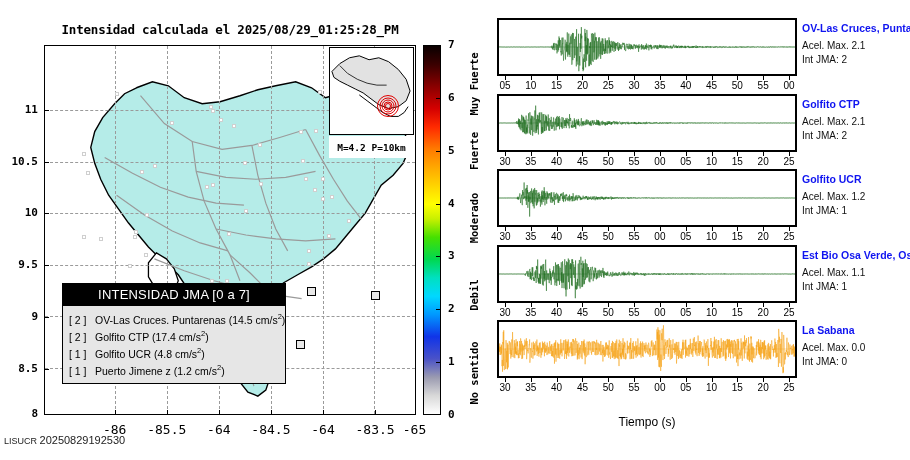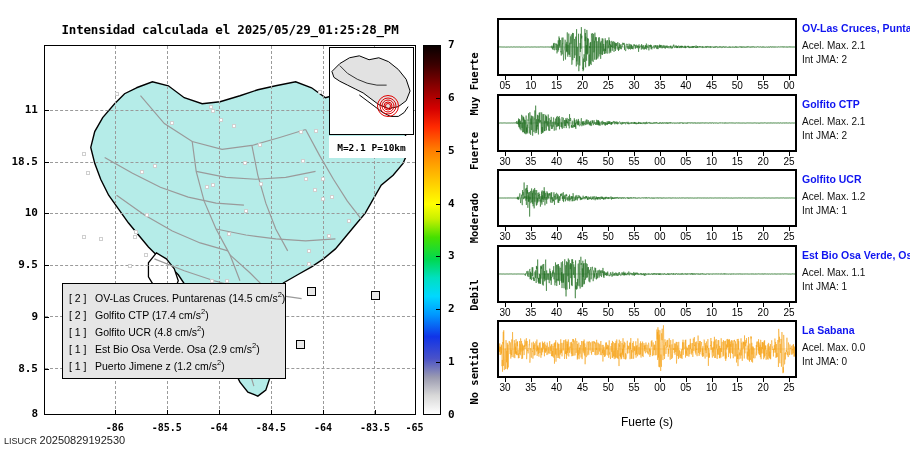--- a/index.html
+++ b/index.html
@@ -17,21 +17,21 @@
   #map-landmass{position:absolute;left:0;top:0;width:100%;height:100%;}
   .gridline-v{position:absolute;top:0;bottom:0;width:0;border-left:1px dashed #9a9a9a;}
   .gridline-h{position:absolute;left:0;right:0;height:0;border-top:1px dashed #9a9a9a;}
 
   .yt{position:absolute;right:0;width:36px;text-align:right;
       font-family:"DejaVu Sans Mono","Liberation Mono",monospace;
       font-size:11px;font-weight:bold;transform:translateY(-7px);}
   .ytick{position:absolute;left:0;width:5px;height:0;border-top:1.5px solid #000;}
   .xt{position:absolute;top:0;width:60px;text-align:center;
       font-family:"DejaVu Sans Mono","Liberation Mono",monospace;
-      font-size:10px;font-weight:bold;}
+      font-size:13px;font-weight:normal;}
   .xtick{position:absolute;top:0;width:0;height:5px;border-left:1.5px solid #000;}
 
   
   .stsq{position:absolute;box-sizing:border-box;border:1px solid #000;}
   .stdot{position:absolute;width:4px;height:4px;background:#ffffff;
          border:1px solid #cfcfcf;box-sizing:border-box;}
 
   
   #inset{position:absolute;left:329px;top:47px;width:85px;height:88px;
     border:1.5px solid #000;background:#ffffff;box-sizing:border-box;overflow:hidden;}
@@ -86,21 +86,21 @@
   .wf-name{color:#0f14f0;font-size:10.5px;font-weight:bold;white-space:nowrap;}
   .wf-val{font-size:10px;color:#111;margin-top:6px;white-space:nowrap;}
   .wf-val2{font-size:10px;color:#111;margin-top:3px;white-space:nowrap;}
 
   #tiempo-label{position:absolute;left:497px;top:415px;width:300px;
     text-align:center;font-size:12px;}
 </style>
 </head>
 <body>
 
-<div id="map-title">Intensidad calculada el 2025/05/29_01:25:28_PM</div>
+<div id="map-title">Intensidad calculada el 2025/08/29_01:25:28_PM</div>
 
 <div id="map-panel">
   <svg id="map-landmass" viewBox="0 0 372 370" preserveAspectRatio="none">
     <path id="cr-land" d="M92,42 L108,36 L124,40 L140,52 L158,58 L176,56 L196,50 L214,44
       L232,40 L252,36 L268,42 L282,52 L296,48 L312,44 L326,52 L340,62 L352,74 L362,88
       L366,104 L360,118 L350,130 L338,140 L330,154 L322,168 L312,180 L302,192 L292,204
       L280,214 L268,222 L254,230 L240,238 L228,248 L216,258 L204,266 L192,272 L180,276
       L168,272 L158,264 L150,254 L142,242 L134,230 L124,220 L114,212 L104,202 L94,190
       L84,178 L74,164 L64,150 L56,134 L50,118 L46,102 L50,86 L58,72 L70,58 L80,48 Z" fill="#b5ece8" stroke="#000000" stroke-width="1.4"></path>
     <path d="M168,276 L176,286 L182,298 L186,312 L190,326 L196,338 L204,348 L214,352
@@ -189,21 +189,21 @@
       <div class="stsq" style="left: 261.5px; top: 240.5px; width: 9px; height: 9px; background: rgb(232, 232, 232);"></div>
       <div class="stsq" style="left: 325.5px; top: 244.5px; width: 9px; height: 9px; background: rgb(232, 232, 232);"></div>
       <div class="stsq" style="left: 250.5px; top: 293.5px; width: 9px; height: 9px; background: rgb(232, 232, 232);"></div>
       <div class="stsq" style="left: 59.5px; top: 303.5px; width: 9px; height: 9px; background: rgb(143, 147, 207);"></div>
     </div>
 </div>
 
 <div id="map-yticks">
     <div class="yt" style="left: 2px; top: 109.75px;">11</div>
     <div class="ytick" style="left: 44px; top: 109.75px;"></div>
-    <div class="yt" style="left: 2px; top: 161.55px;">18.5</div>
+    <div class="yt" style="left: 2px; top: 161.55px;">10.5</div>
     <div class="ytick" style="left: 44px; top: 161.55px;"></div>
     <div class="yt" style="left: 2px; top: 213.35px;">10</div>
     <div class="ytick" style="left: 44px; top: 213.35px;"></div>
     <div class="yt" style="left: 2px; top: 265.15px;">9.5</div>
     <div class="ytick" style="left: 44px; top: 265.15px;"></div>
     <div class="yt" style="left: 2px; top: 316.95px;">9</div>
     <div class="ytick" style="left: 44px; top: 316.95px;"></div>
     <div class="yt" style="left: 2px; top: 368.75px;">8.5</div>
     <div class="ytick" style="left: 44px; top: 368.75px;"></div>
     <div class="yt" style="left: 2px; top: 413.52px;">8</div>
@@ -235,29 +235,29 @@
   </svg>
   <div id="epi-rings">
       <div class="epi-ring" style="width: 20px; height: 20px; left: 58px; top: 58px; border-color: rgb(224, 0, 0);"></div>
       <div class="epi-ring" style="width: 15px; height: 15px; left: 58px; top: 58px; border-color: rgb(224, 0, 0);"></div>
       <div class="epi-ring" style="width: 11px; height: 11px; left: 58px; top: 58px; border-color: rgb(224, 0, 0);"></div>
       <div class="epi-ring" style="width: 7px; height: 7px; left: 58px; top: 58px; border-color: rgb(224, 0, 0);"></div>
       <div class="epi-ring" style="width: 4px; height: 4px; left: 58px; top: 58px; border-color: rgb(224, 0, 0);"></div>
     </div>
 </div>
 <div id="magbox">
-  <span>M=2.1 P=10km</span>
+  <span>M=4.2 P=10km</span>
 </div>
 
 <div id="legend">
+  <div id="legend-header">INTENSIDAD JMA [0 a 7]</div>
   <div id="legend-list">
       <div class="leg-row"><span class="leg-idx">[ 2 ]</span>OV-Las Cruces. Puntarenas (14.5 cm/s<sup>2</sup>)</div>
       <div class="leg-row"><span class="leg-idx">[ 2 ]</span>Golfito CTP (17.4 cm/s<sup>2</sup>)</div>
       <div class="leg-row"><span class="leg-idx">[ 1 ]</span>Golfito UCR (4.8 cm/s<sup>2</sup>)</div>
-      <div class="leg-row"><span class="leg-idx">[ 1 ]</span>Est Bio Osa Verde. Osa (2.9 cm/s<sup>2</sup>)</div>
       <div class="leg-row"><span class="leg-idx">[ 1 ]</span>Puerto Jimene z (1.2 cm/s<sup>2</sup>)</div>
     </div>
 </div>
 
 <div id="cbar-wrap">
   <div id="cbar" style="background: linear-gradient(rgb(10, 0, 0) 0%, rgb(58, 0, 0) 5%, rgb(138, 0, 0) 11%, rgb(212, 0, 0) 17%, rgb(255, 42, 0) 22%, rgb(255, 122, 0) 28%, rgb(255, 168, 0) 33%, rgb(255, 212, 0) 38%, rgb(255, 255, 0) 43%, rgb(200, 240, 0) 47%, rgb(70, 224, 0) 52%, rgb(0, 216, 80) 58%, rgb(0, 224, 192) 63%, rgb(0, 216, 255) 68%, rgb(0, 152, 255) 73%, rgb(16, 52, 232) 79%, rgb(74, 82, 200) 85%, rgb(154, 154, 176) 90%, rgb(216, 216, 216) 95%, rgb(255, 255, 255) 100%);"></div>
 </div>
 <div id="cbar-ticks">
     <div class="cb-num" style="left: 448px; top: 45px;">7</div>
     <div class="cb-num" style="left: 448px; top: 97.8571px;">6</div>
@@ -475,13 +475,13 @@
         <div class="wf-xt" style="left: 202.545px;">10</div>
         <div class="wf-xtick" style="left: 240.364px;"></div>
         <div class="wf-xt" style="left: 228.364px;">15</div>
         <div class="wf-xtick" style="left: 266.182px;"></div>
         <div class="wf-xt" style="left: 254.182px;">20</div>
         <div class="wf-xtick" style="left: 292px;"></div>
         <div class="wf-xt" style="left: 280px;">25</div>
       </div>
     </div>
   </div>
-<div id="tiempo-label">Fuerte (s)</div>
+<div id="tiempo-label">Tiempo (s)</div>
 
 </body></html>

